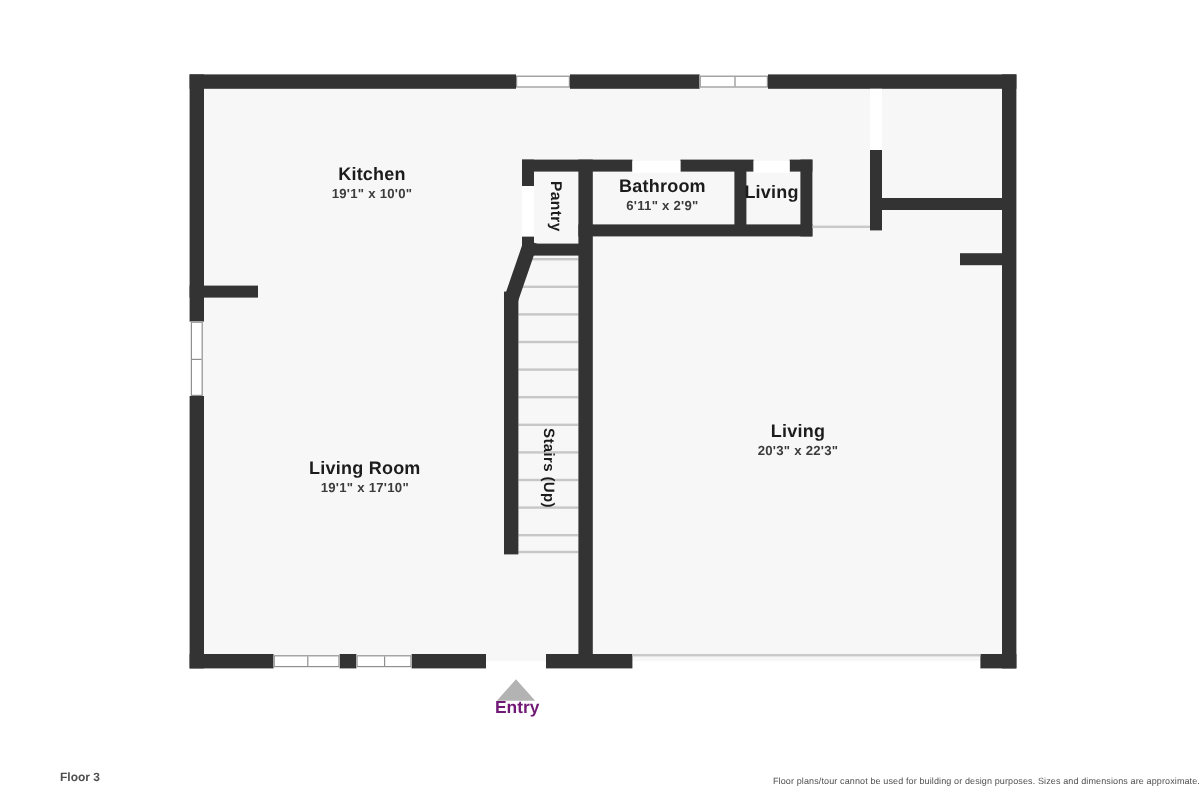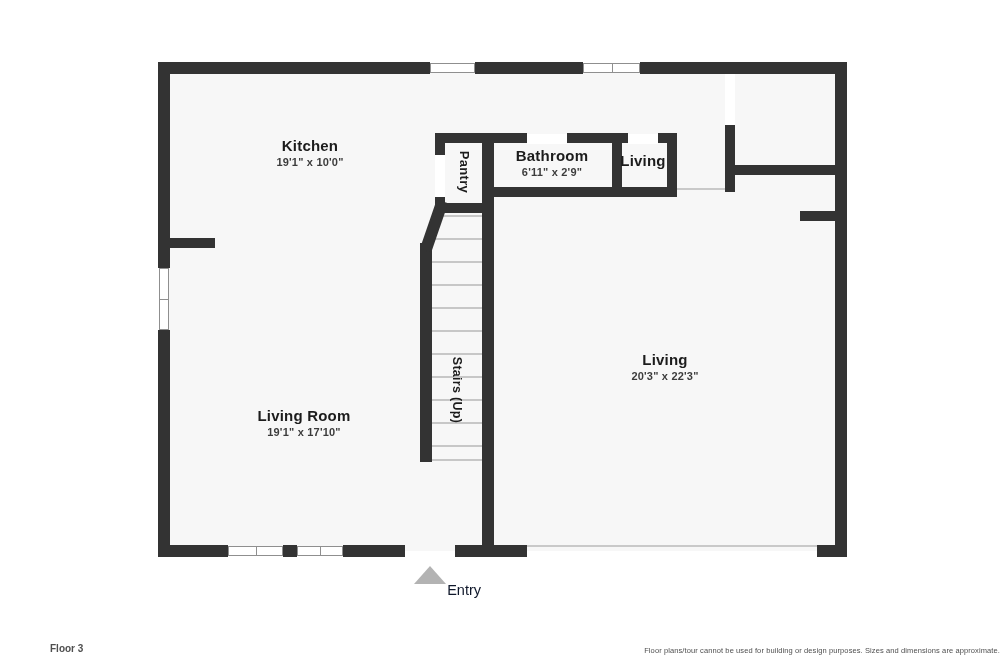--- a/index.html
+++ b/index.html
@@ -14,22 +14,22 @@
   .thin{position:absolute;background:#c9c9c9;}
   .tread{position:absolute;height:2px;width:50px;left:432px;background:#c7c7c7;}
   .room-label{position:absolute;text-align:center;color:#1c1c1c;}
   .room-name{font-size:15px;font-weight:600;letter-spacing:.2px;line-height:17px;}
   .room-dims{font-size:11px;font-weight:600;color:#3c3c3c;margin-top:2px;letter-spacing:.2px;}
   .rot{position:absolute;white-space:nowrap;transform:translate(-50%,-50%) rotate(90deg);
        font-size:13px;font-weight:600;color:#1c1c1c;letter-spacing:.3px;}
   .entry-arrow{position:absolute;left:414px;top:566px;width:0;height:0;
        border-left:16px solid transparent;border-right:16px solid transparent;
        border-bottom:18px solid #b3b3b3;}
-  .entry-label{position:absolute;left:381px;top:582px;width:100px;text-align:right;
-       font-size:14.5px;font-weight:400;color:#0f172a;}
+  .entry-label{position:absolute;left:381px;top:582px;width:100px;text-align:center;
+       font-size:14.5px;font-weight:700;color:#701a75;}
   .footer-left{position:absolute;left:50px;top:643px;font-size:10px;font-weight:700;color:#4f4f4f;}
   .footer-center{position:absolute;left:4px;right:0;top:646px;text-align:right;
        font-size:7.5px;color:#4f4f4f;letter-spacing:.1px;}
 </style>
 </head>
 <body>
 
 <div class="stage">
 
   <div class="interior"></div>
@@ -99,21 +99,21 @@
     <div class="room-name">Bathroom</div>
     <div class="room-dims">6'11" x 2'9"</div>
   </div>
   <div class="room-label" style="left:593px;top:152px;width:100px">
     <div class="room-name">Living</div>
   </div>
   <div class="room-label" style="left:585px;top:351px;width:160px">
     <div class="room-name">Living</div>
     <div class="room-dims">20'3" x 22'3"</div>
   </div>
-  <div class="room-label" style="left:224px;top:407px;width:160px">
+  <div class="room-label" style="left:224px;top:382px;width:160px">
     <div class="room-name">Living Room</div>
     <div class="room-dims">19'1" x 17'10"</div>
   </div>
   <div class="rot" style="left:457px;top:390px;font-size:12.5px">Stairs (Up)</div>
 
   <div class="entry-arrow"></div>
   <div class="entry-label">Entry</div>
 
   <div class="footer-left">Floor 3</div>
   <div class="footer-center">Floor plans/tour cannot be used for building or design purposes. Sizes and dimensions are approximate.</div>

